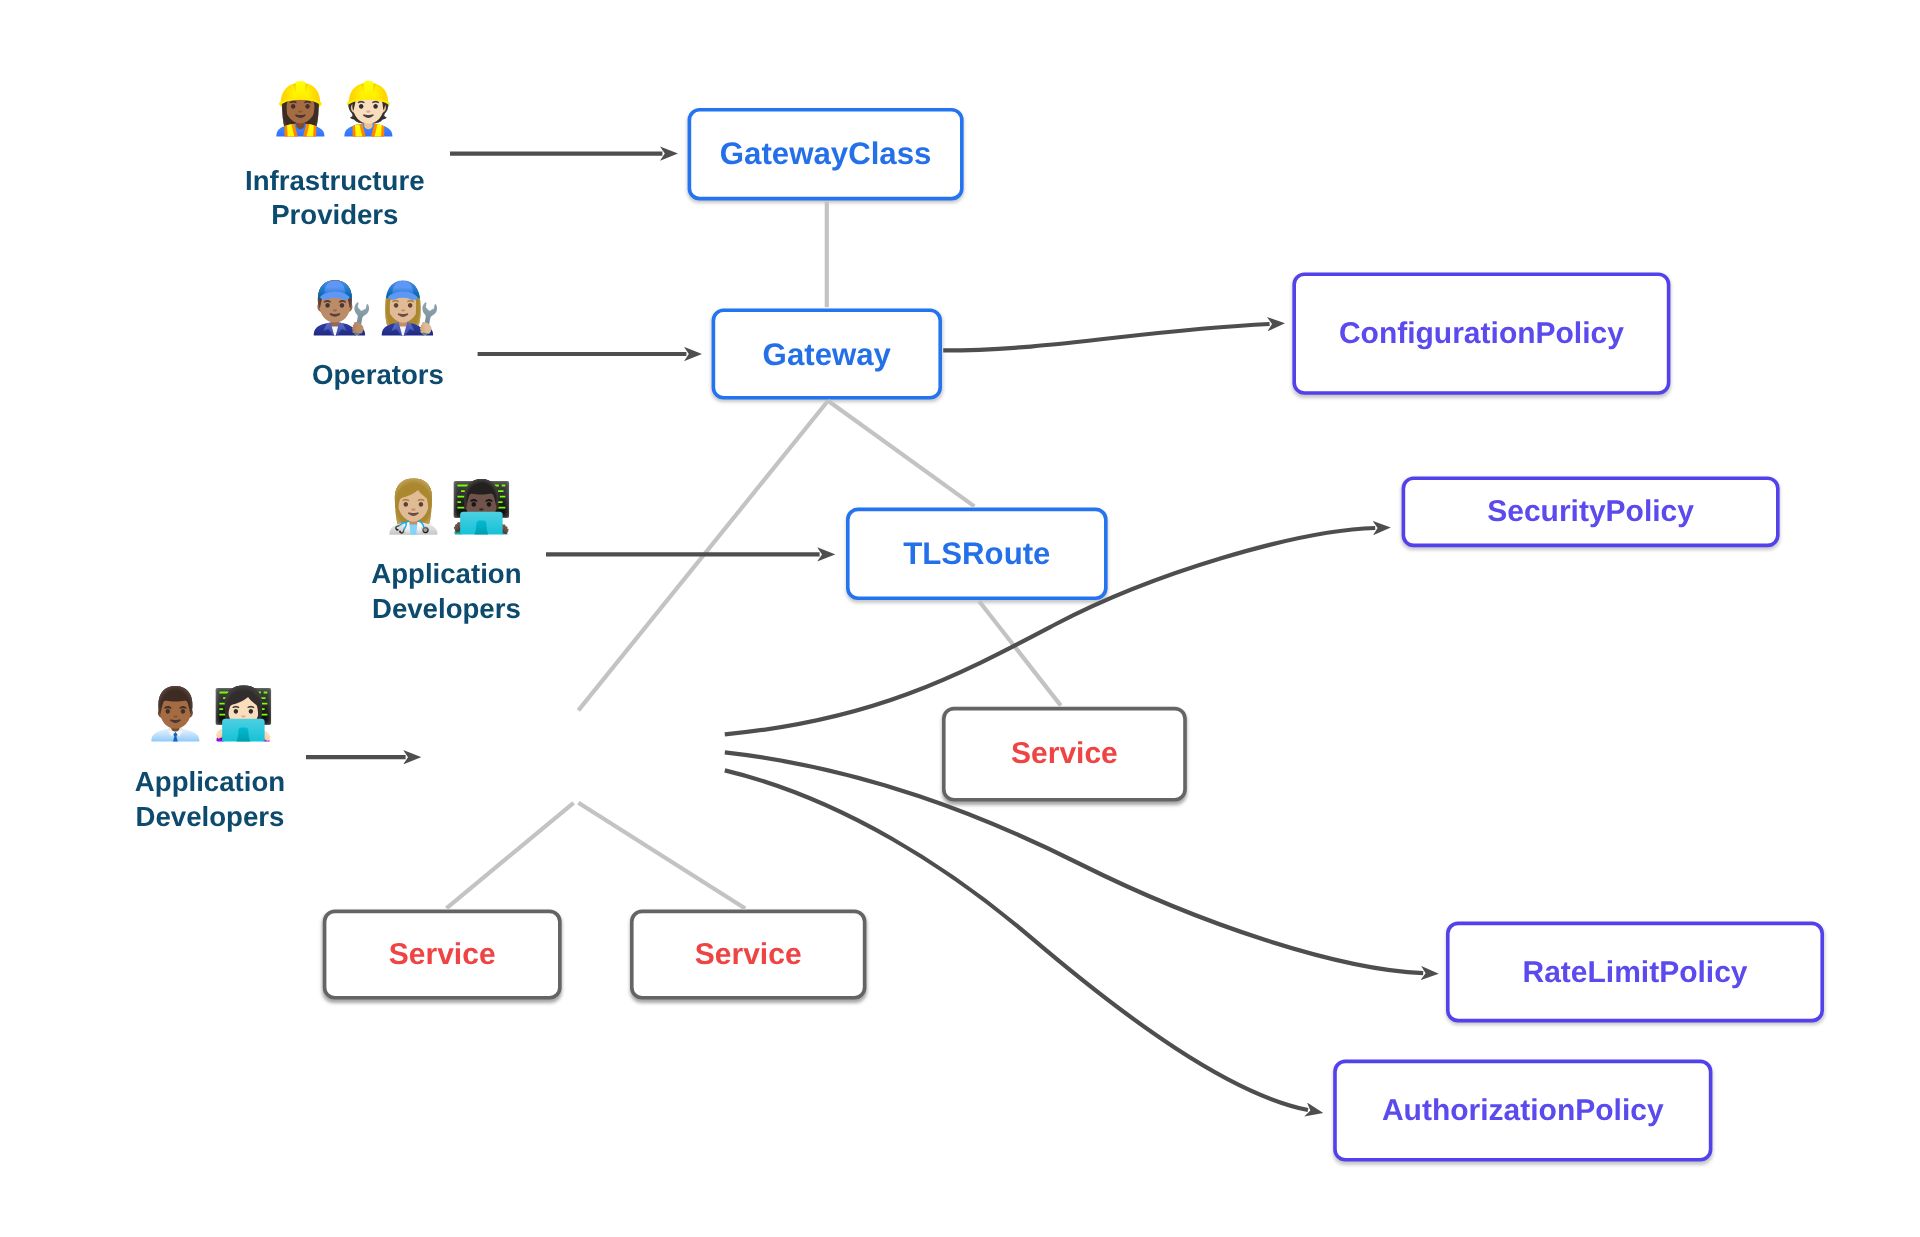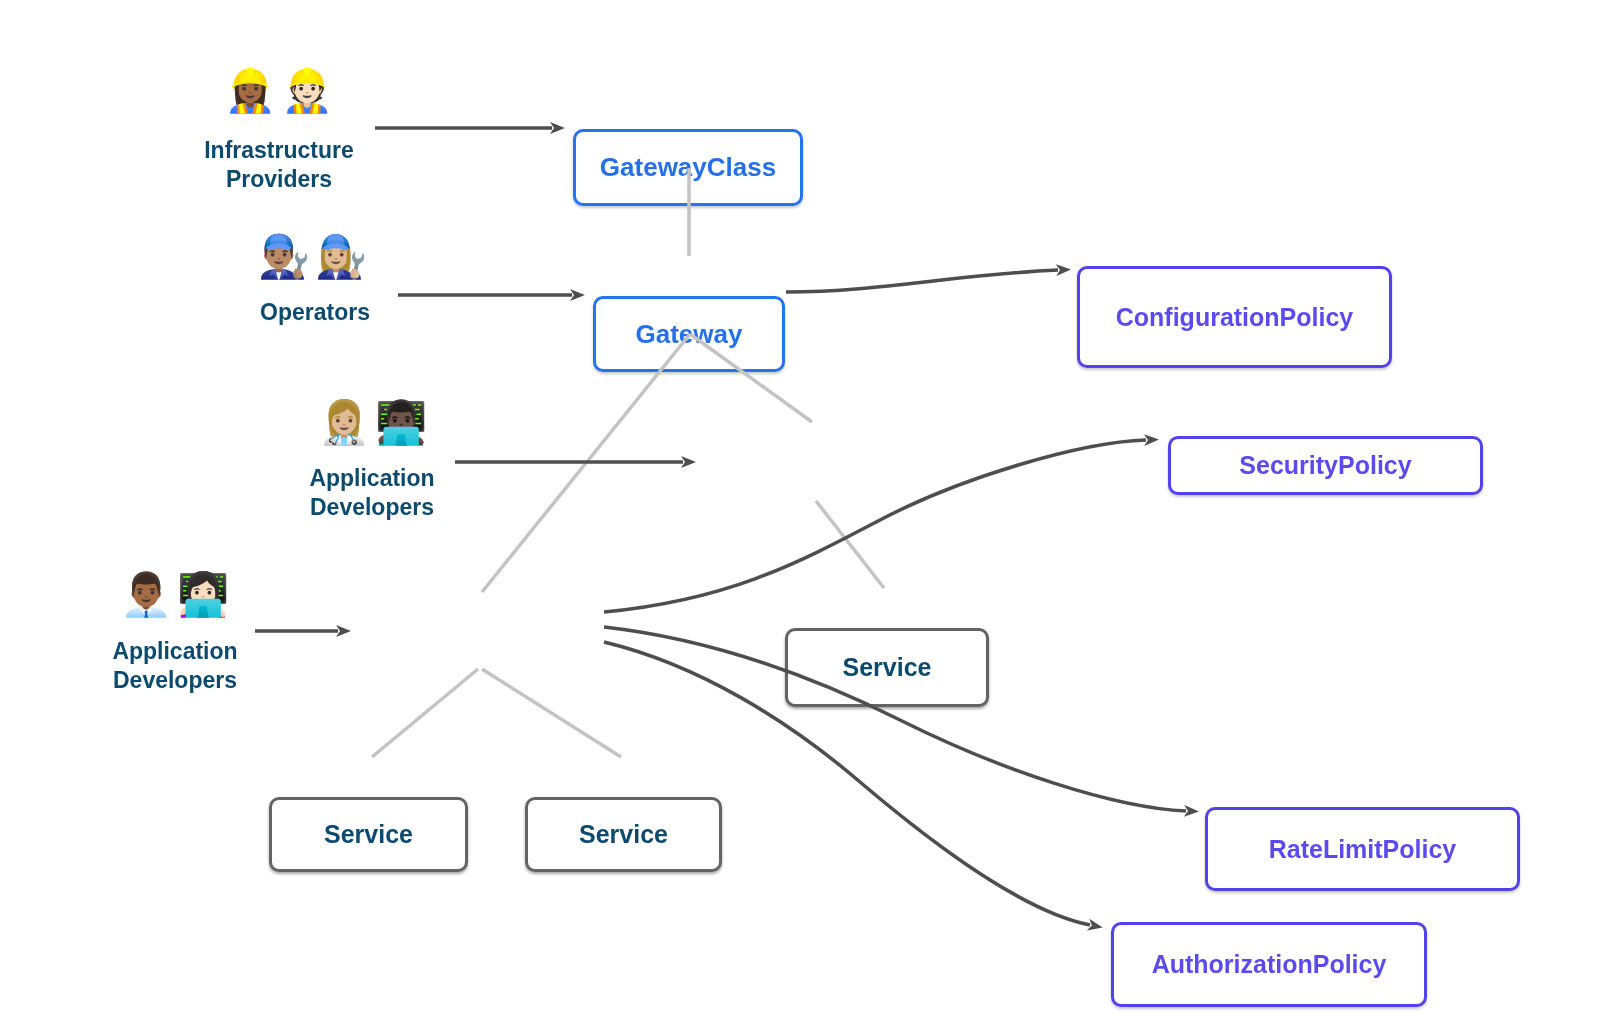--- a/index.html
+++ b/index.html
@@ -10,25 +10,24 @@
     font-family:"Liberation Sans","DejaVu Sans",sans-serif;
     overflow:hidden;
   }
   .edges{position:absolute;left:0;top:0;width:1600px;height:1031px;pointer-events:none;z-index:3;}
   .node{
     position:absolute;z-index:2;
     display:flex;align-items:center;justify-content:center;
     background:#ffffff;border-radius:10px;box-sizing:border-box;
     font-weight:bold;text-align:center;
     box-shadow:0 2px 3px rgba(0,0,0,0.22);
-    margin-top:39px;
   }
   .node.blue{border:3px solid #2374ee;color:#2470e8;font-size:26px;}
   .node.purple{border:3px solid #5342eb;color:#5b4aee;font-size:25px;}
-  .node.gray{border:3px solid #646464;color:#0c4a6e;font-size:25px;box-shadow:0 2px 3px rgba(0,0,0,0.35);}
+  .node.gray{border:3px solid #646464;color:#ef4444;font-size:25px;box-shadow:0 2px 3px rgba(0,0,0,0.35);}
   .persona{position:absolute;z-index:2;}
   .persona .emojis{
     position:absolute;transform:translateX(-50%);
     font-size:42px;line-height:1;white-space:nowrap;letter-spacing:4px;
   }
   .persona .plabel{
     position:absolute;transform:translateX(-50%);
     width:240px;text-align:center;
     color:#0c4a6e;font-size:23px;line-height:29px;font-weight:600;
   }
@@ -64,20 +63,23 @@
       <path d="M604,627 C720,640 820,680 900,720 C1000,770 1115,808 1186,811" marker-end="url(#arrow)"></path>
       <path d="M604,642 C700,665 790,722 860,782 C940,850 1025,912 1090,925" marker-end="url(#arrow)"></path>
     </g>
   </svg>
 
   <div class="node blue" style="left:573px;top:90px;width:230px;height:77px;">
     <span>GatewayClass</span>
   </div>
   <div class="node blue" style="left:593px;top:257px;width:192px;height:76px;">
     <span>Gateway</span>
+  </div>
+  <div class="node blue" style="left:705px;top:423px;width:218px;height:77px;">
+    <span>TLSRoute</span>
   </div>
 
   <div class="node gray" style="left:785px;top:589px;width:204px;height:79px;">
     <span>Service</span>
   </div>
   <div class="node gray" style="left:269px;top:758px;width:199px;height:75px;">
     <span>Service</span>
   </div>
   <div class="node gray" style="left:525px;top:758px;width:197px;height:75px;">
     <span>Service</span>

